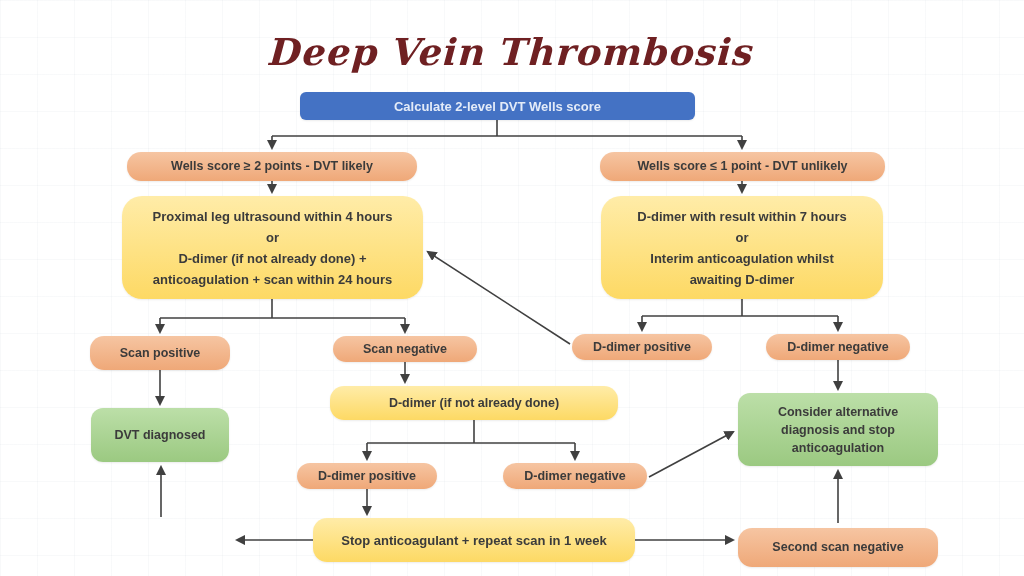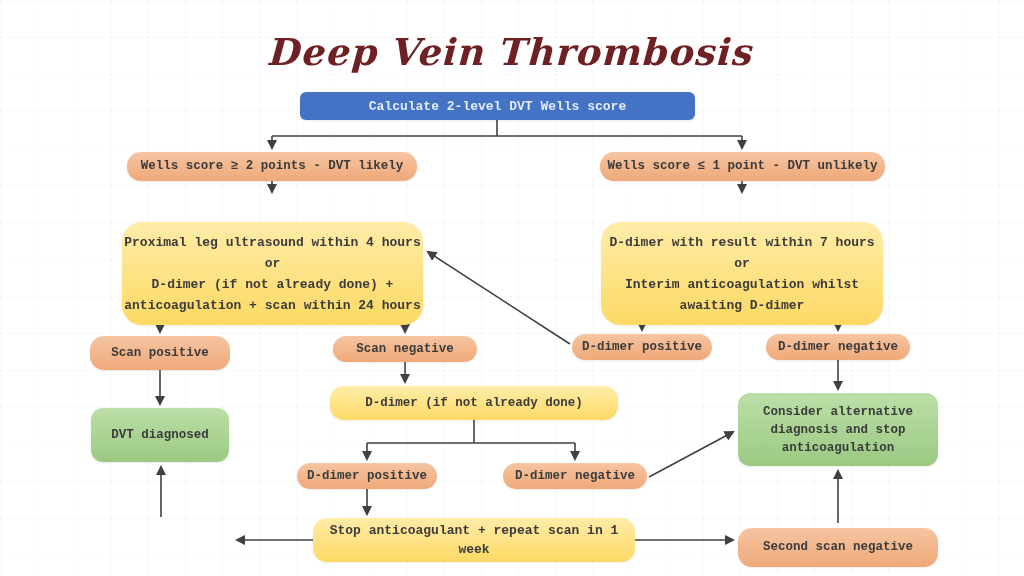--- a/index.html
+++ b/index.html
@@ -34,37 +34,36 @@
     align-items: center;
     justify-content: center;
     text-align: center;
     box-sizing: border-box;
     color: var(--c-node-text, #3b3b3b);
     font-weight: bold;
     font-size: 12.5px;
     line-height: 19px;
     white-space: pre-line;
     box-shadow: 0 1px 2px rgba(0,0,0,0.08);
-    font-family: Liberation Mono, monospace;
   }
   .blue {
     background: var(--c-blue, #4472c4);
     color: var(--c-blue-text, #e3ebf8);
     border-radius: 6px;
     font-size: 13px;
   }
   .orange {
     background: linear-gradient(to bottom, var(--c-orange-top, #f6c5a2), var(--c-orange-bottom, #efa878));
     border-radius: 14px;
   }
   .yellow {
     background: linear-gradient(to bottom, var(--c-yellow-top, #ffeca8), var(--c-yellow-bottom, #fdd964));
     border-radius: 14px;
   }
-  .yellow.big { border-radius: 20px; font-size: 13px; line-height: 21px; margin-top: 26px; }
+  .yellow.big { border-radius: 20px; font-size: 13px; line-height: 21px; }
   .green {
     background: linear-gradient(to bottom, var(--c-green-top, #bcdfa8), var(--c-green-bottom, #9bc981));
     border-radius: 12px;
     line-height: 18px;
   }
   
   #n-calculate            { left: 300px; top:  92px; width: 395px; height: 28px; }
   #n-wells-likely         { left: 127px; top: 152px; width: 290px; height: 29px; }
   #n-wells-unlikely       { left: 600px; top: 152px; width: 285px; height: 29px; }
   #n-proximal-ultrasound  { left: 122px; top: 196px; width: 301px; height: 103px; }

